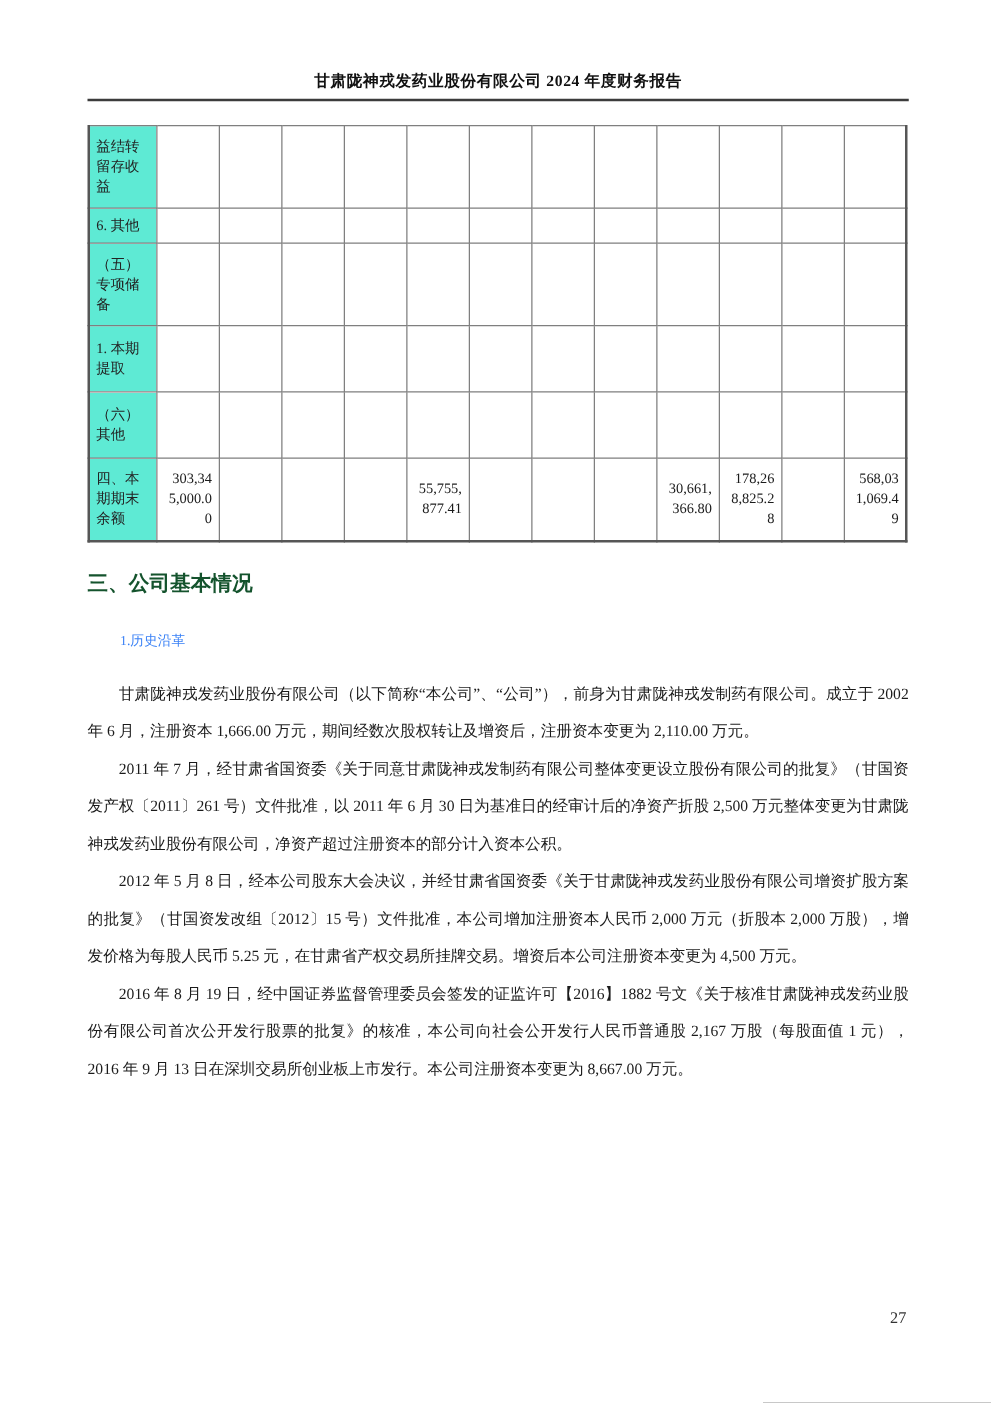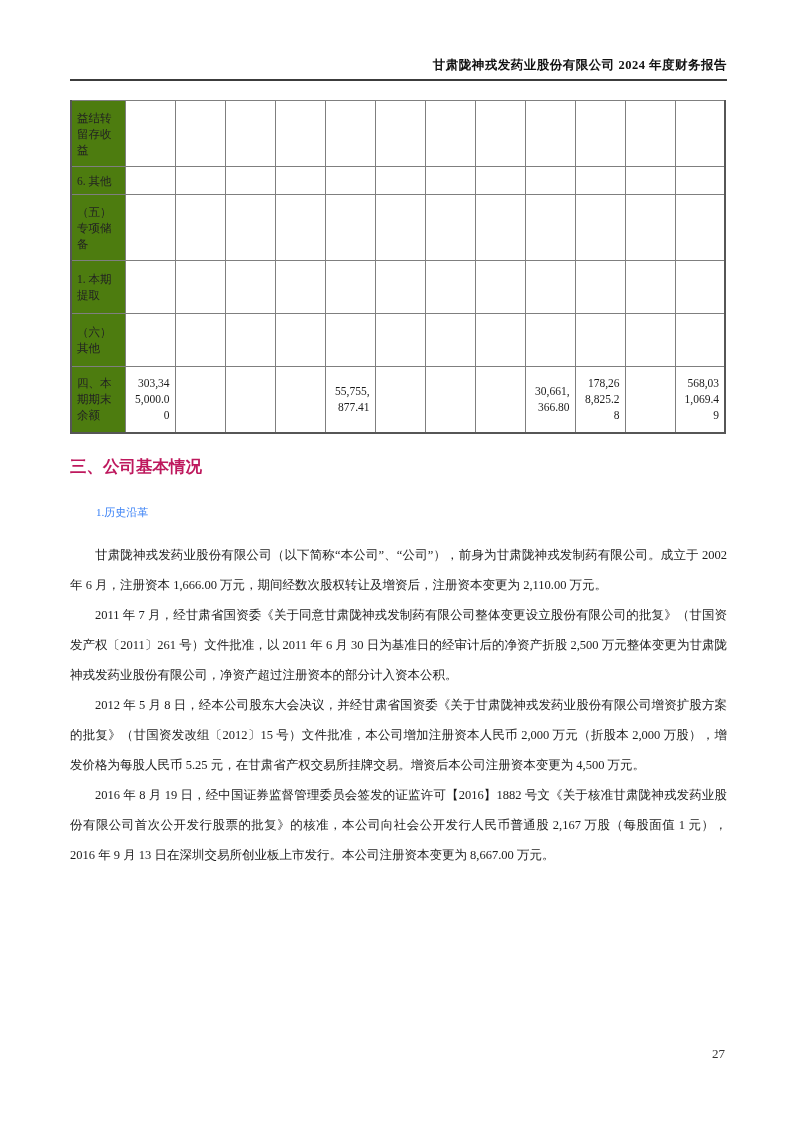--- a/index.html
+++ b/index.html
@@ -16,21 +16,21 @@
   }
   .content {
     position: absolute;
     left: 70px;
     right: 66px;
     top: 0;
   }
   
   .doc-header {
     padding-top: 57px;
-    text-align: right;
+    text-align: center;
     font-size: 12.5px;
     font-weight: 600;
     letter-spacing: 0.5px;
     color: #111;
     border-bottom: 2px solid #3c3c3c;
     padding-bottom: 5px;
   }
   
   table.eq {
     margin-top: 19px;
@@ -41,21 +41,21 @@
     border-top-width: 1px;
   }
   table.eq td {
     border: 1px solid #7f7f7f;
     vertical-align: middle;
     font-size: 11.5px;
     line-height: 16px;
     overflow: hidden;
   }
   table.eq td.lbl {
-    background: #4d7c0f;
+    background: #5eead4;
     padding: 2px 5px;
     text-align: left;
     word-break: break-all;
     color: #222;
   }
   table.eq td.val {
     background: #ffffff;
     padding: 2px 5px;
     text-align: right;
     word-break: break-all;
@@ -63,21 +63,21 @@
   }
   tr.h4 td { height: 66px; }
   tr.h2 td { height: 28px; }
   tr.h3 td { height: 53px; }
   
   .sec-heading {
     margin-top: 22px;
     font-family: Liberation Mono, monospace;
     font-size: 16.5px;
     font-weight: bold;
-    color: #be185d;
+    color: #14532d;
   }
   .sub-heading {
     margin-top: 27px;
     font-size: 11px;
     padding-left: 26px;
     color: #3b82f6;
   }
   .body-text { margin-top: 20px; }
   .body-text p {
     font-size: 12.5px;

